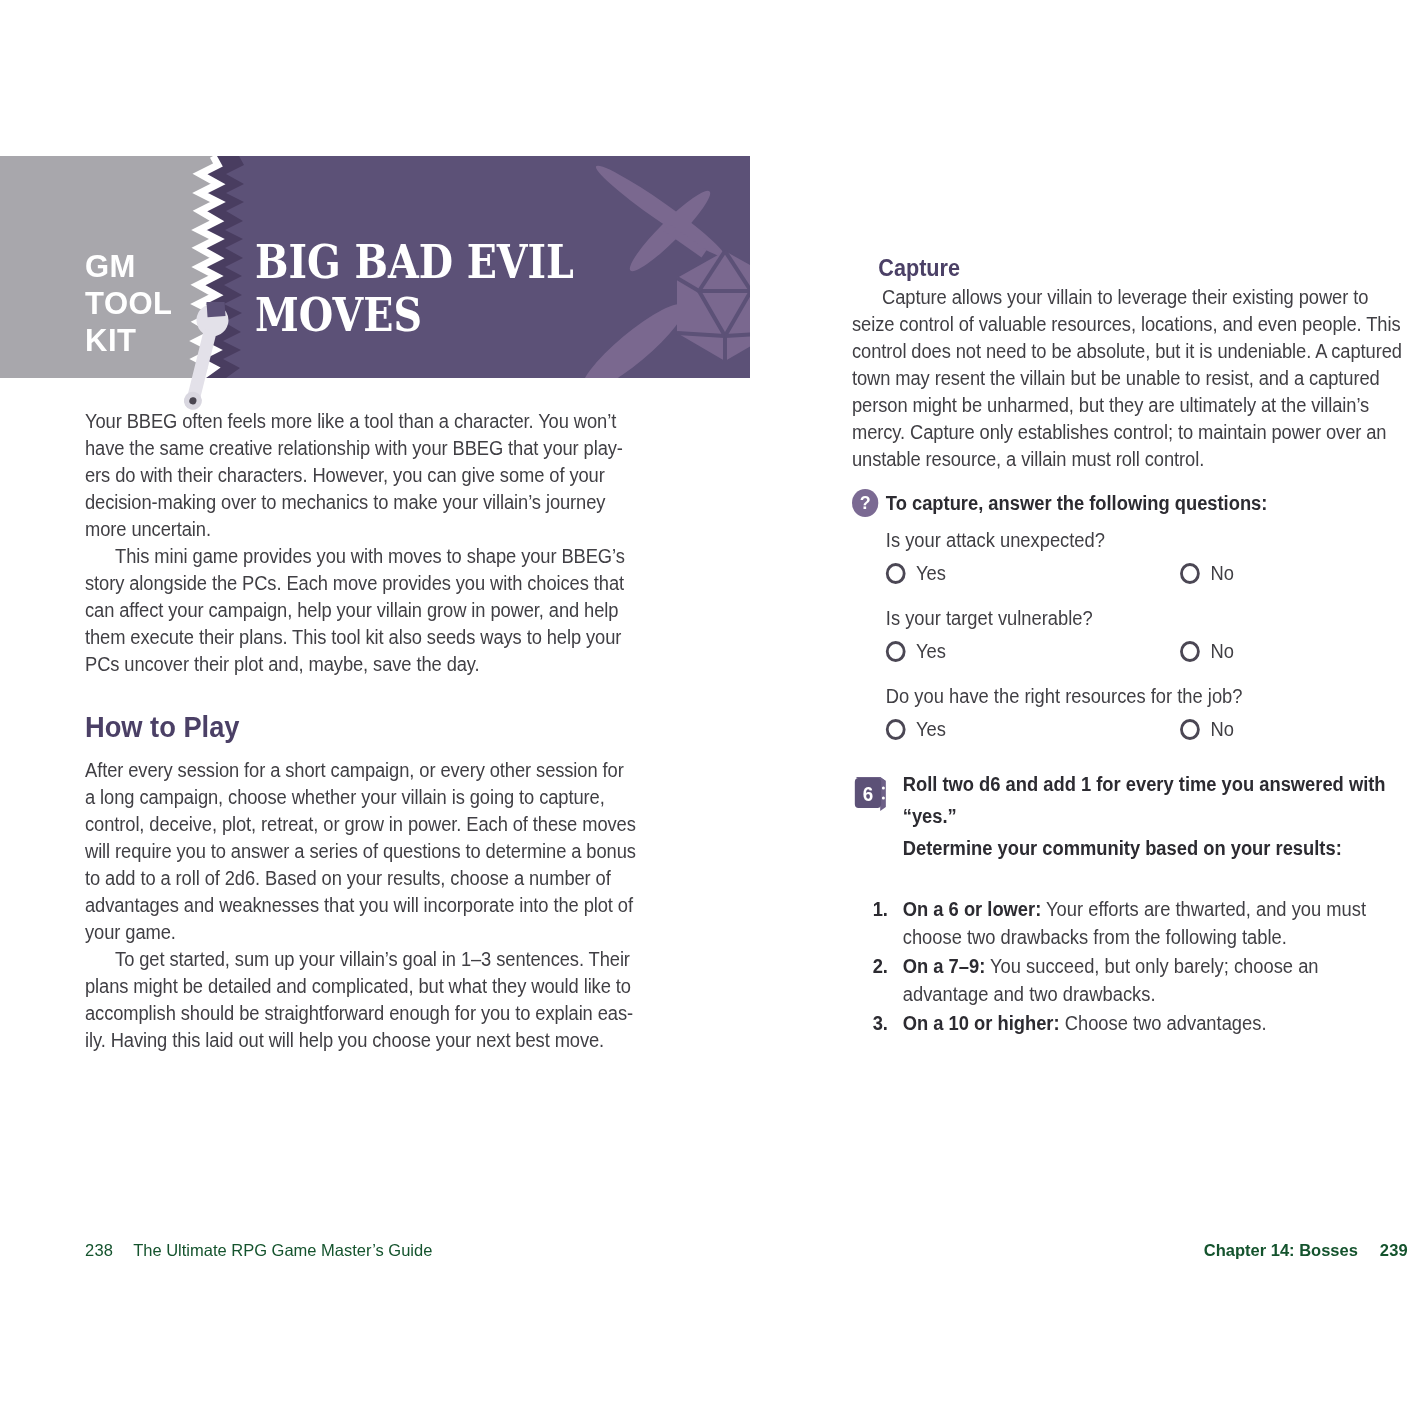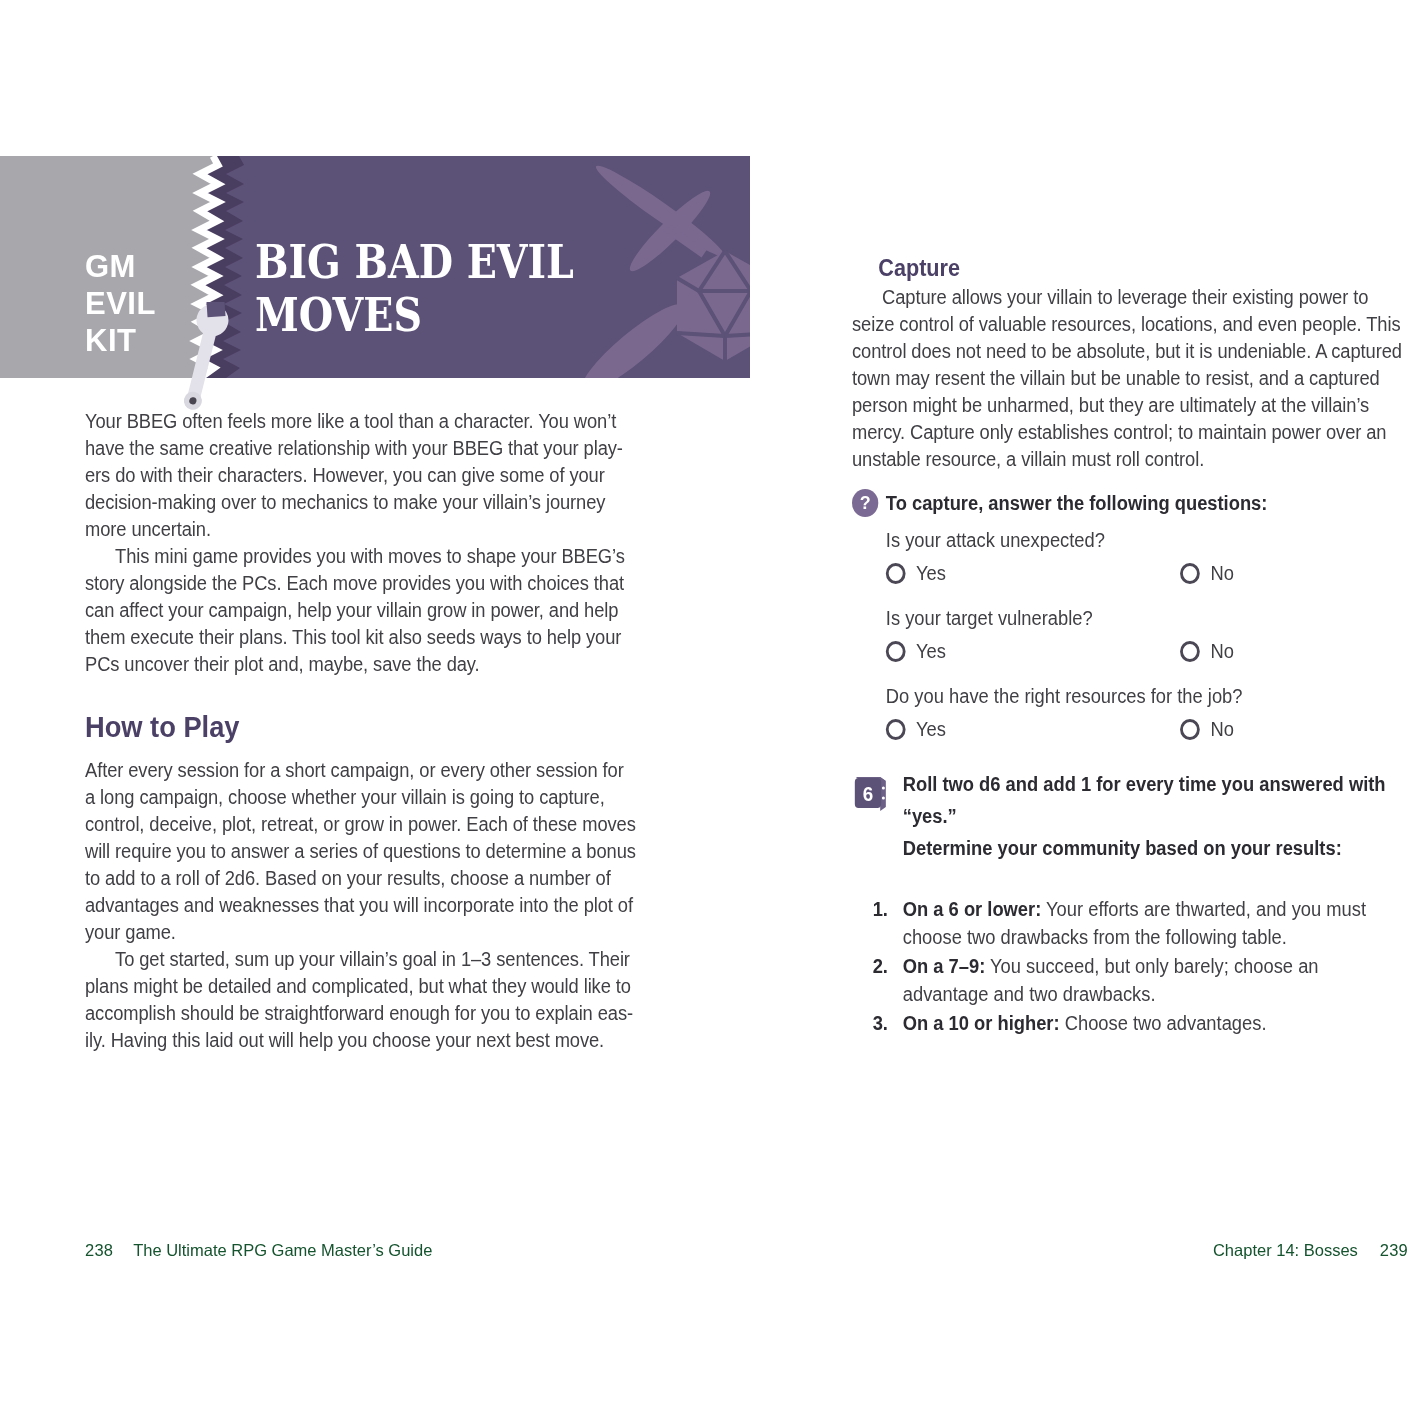--- a/index.html
+++ b/index.html
@@ -111,21 +111,21 @@
     flex: 0 0 32px; padding-left: 22px;
     font-weight: bold; color: #2c2b31;
     font-size: 19.5px; line-height: 27.5px;
   }
   .result-text { width: 510px; font-size: 19.5px; line-height: 27.5px; }
   .result-text b { color: #2c2b31; }
 
   
   .footer { position: absolute; top: 1241px; font-size: 16.5px; color: #14532d; }
   .footer-left  { left: 85px; }
-  .footer-right { right: 8px; text-align: right; }
+  .footer-right { right: 8px; text-align: right; font-weight: bold; }
   .footer .pgnum { letter-spacing: 0.2px; }
   .footer-left .pgnum { margin-right: 20px; }
   .footer-right .pgnum { margin-left: 22px; }
 </style>
 </head>
 <body>
 
 <div class="sheet">
 
   <header class="banner">
@@ -161,21 +161,21 @@
         <circle cx="35" cy="18" r="16" fill="#e3e1e9"></circle>
         <rect x="26" y="-6" width="18" height="20" fill="#5c5177" transform="rotate(-18 35 4)"></rect>
         <rect x="29" y="28" width="13" height="72" rx="4" fill="#e3e1e9"></rect>
         <circle cx="35.5" cy="101" r="9" fill="#d9d7e0"></circle>
         <circle cx="35.5" cy="101" r="3.6" fill="#4a4651"></circle>
       </g>
     </svg>
 
     <div class="kicker">
       <div>GM</div>
-      <div>EVIL</div>
+      <div>TOOL</div>
       <div>KIT</div>
     </div>
 
     <div class="banner-title">
       <div>BIG BAD EVIL</div>
       <div>MOVES</div>
     </div>
   </header>
 
   <main class="col col-left">

